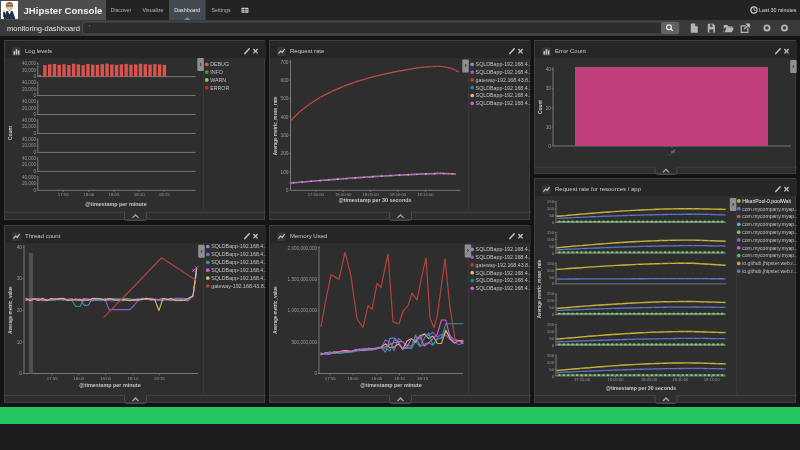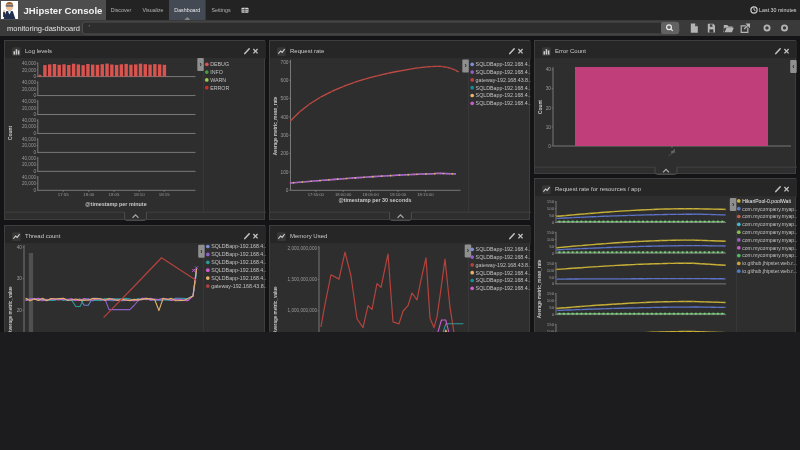--- a/index.html
+++ b/index.html
@@ -1,15 +1,15 @@
 <!DOCTYPE html>
 <html><head><meta charset="utf-8"><style>
 html,body{margin:0;padding:0;background:#1c1c1e;}
 *{font-family:"Liberation Sans",sans-serif;}
-#stage{position:relative;width:800px;height:332px;background:#22c55e;overflow:hidden;}
+#stage{position:relative;width:800px;height:424px;background:#22c55e;overflow:hidden;}
 .panel{position:absolute;background:#2e2e2e;border:1px solid #3e3e3e;box-sizing:border-box;}
 .panel svg{display:block;}
 text{font-family:"Liberation Sans",sans-serif;}
 </style></head><body>
 <div id="stage">
 <div style="position:absolute;left:0;top:36px;width:800px;height:371px;background:#141416"></div>
 <div style="position:absolute;left:0;top:0"><svg width="800" height="36" viewBox="0 0 800 36">
         <rect x="0" y="0" width="800" height="20" fill="#232323"></rect>
         <rect x="0" y="0" width="106" height="20" fill="#4d4d4d"></rect>
         <rect x="1" y="1" width="17" height="18" fill="#ffffff"></rect>

